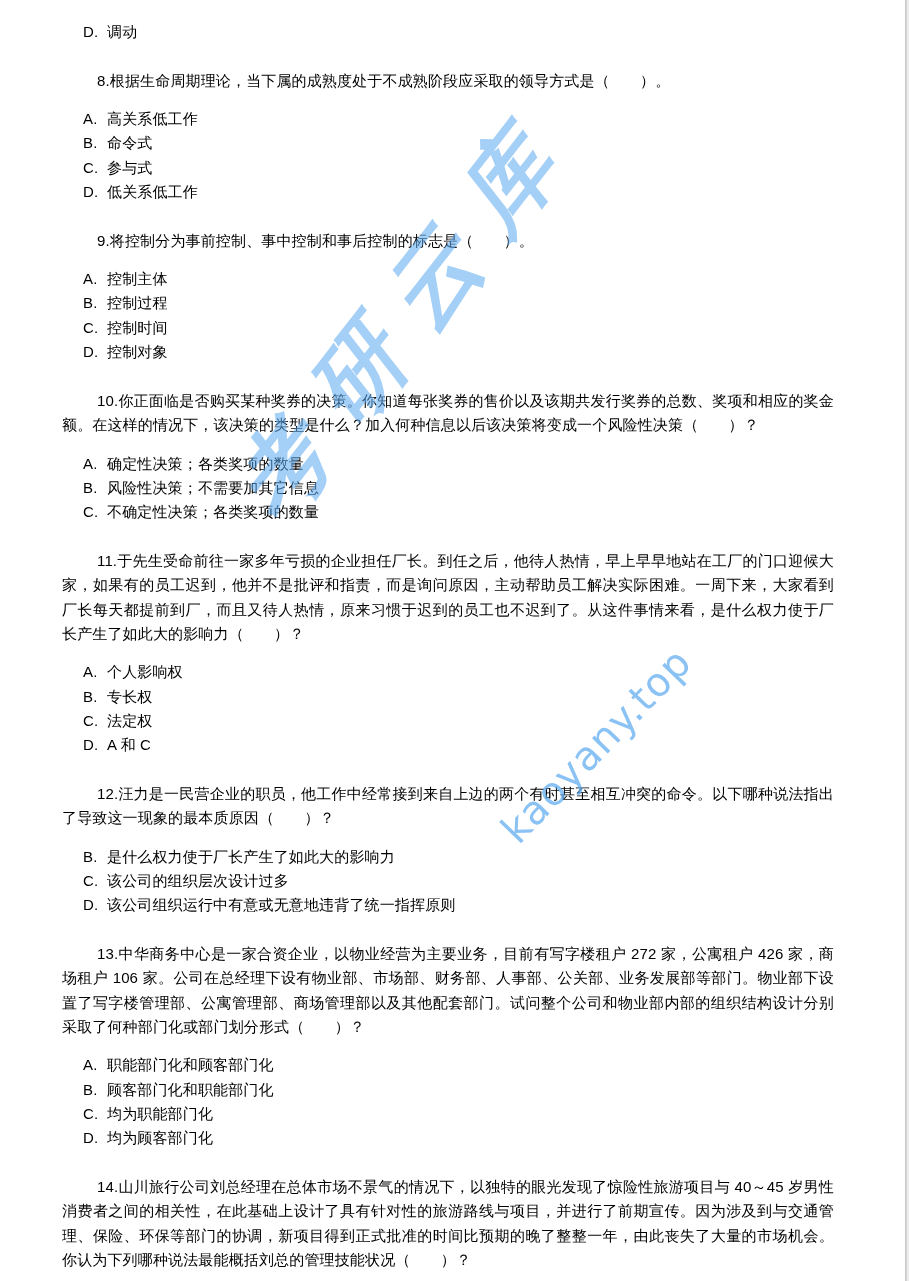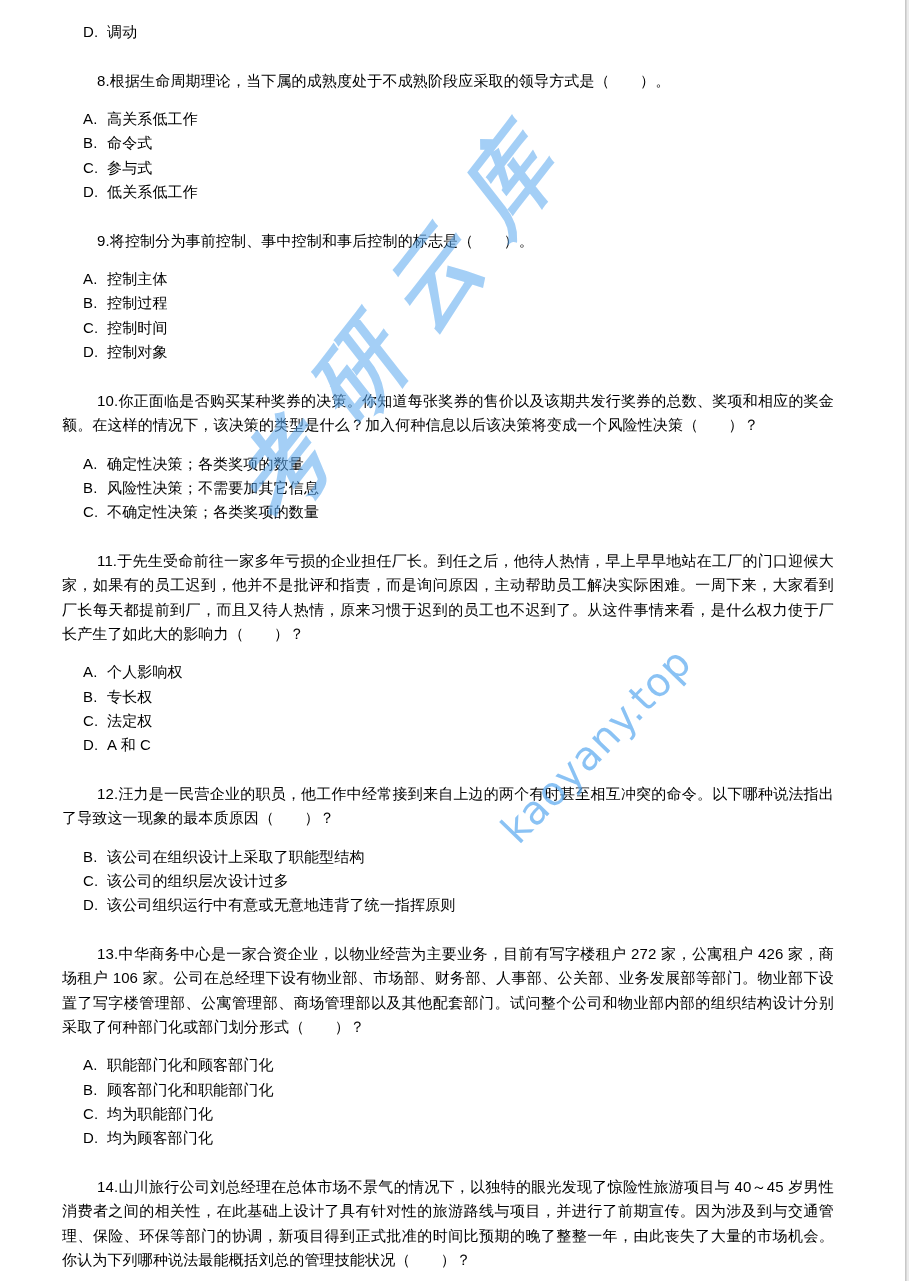--- a/index.html
+++ b/index.html
@@ -115,21 +115,21 @@
     <div class="question">
       <p class="stem"><span>11.</span><span>于先生受命前往一家多年亏损的企业担任厂长。到任之后，他待人热情，早上早早地站在工厂的门口迎候大家，如果有的员工迟到，他并不是批评和指责，而是询问原因，主动帮助员工解决实际困难。一周下来，大家看到厂长每天都提前到厂，而且又待人热情，原来习惯于迟到的员工也不迟到了。从这件事情来看，是什么权力使于厂长产生了如此大的影响力（　　）？</span></p>
       <p class="option"><span class="opt-letter">A.</span><span>个人影响权</span></p>
       <p class="option"><span class="opt-letter">B.</span><span>专长权</span></p>
       <p class="option"><span class="opt-letter">C.</span><span>法定权</span></p>
       <p class="option"><span class="opt-letter">D.</span><span>A 和 C</span></p>
     </div>
 
     <div class="question">
       <p class="stem"><span>12.</span><span>汪力是一民营企业的职员，他工作中经常接到来自上边的两个有时甚至相互冲突的命令。以下哪种说法指出了导致这一现象的最本质原因（　　）？</span></p>
-      <p class="option"><span class="opt-letter">B.</span><span>该公司在组织设计上采取了职能型结构</span></p>
+      <p class="option"><span class="opt-letter">B.</span><span>是什么权力使于厂长产生了如此大的影响力</span></p>
       <p class="option"><span class="opt-letter">C.</span><span>该公司的组织层次设计过多</span></p>
       <p class="option"><span class="opt-letter">D.</span><span>该公司组织运行中有意或无意地违背了统一指挥原则</span></p>
     </div>
 
     <div class="question">
       <p class="stem"><span>13.</span><span>中华商务中心是一家合资企业，以物业经营为主要业务，目前有写字楼租户 272 家，公寓租户 426 家，商场租户 106 家。公司在总经理下设有物业部、市场部、财务部、人事部、公关部、业务发展部等部门。物业部下设置了写字楼管理部、公寓管理部、商场管理部以及其他配套部门。试问整个公司和物业部内部的组织结构设计分别采取了何种部门化或部门划分形式（　　）？</span></p>
       <p class="option"><span class="opt-letter">A.</span><span>职能部门化和顾客部门化</span></p>
       <p class="option"><span class="opt-letter">B.</span><span>顾客部门化和职能部门化</span></p>
       <p class="option"><span class="opt-letter">C.</span><span>均为职能部门化</span></p>
       <p class="option"><span class="opt-letter">D.</span><span>均为顾客部门化</span></p>

